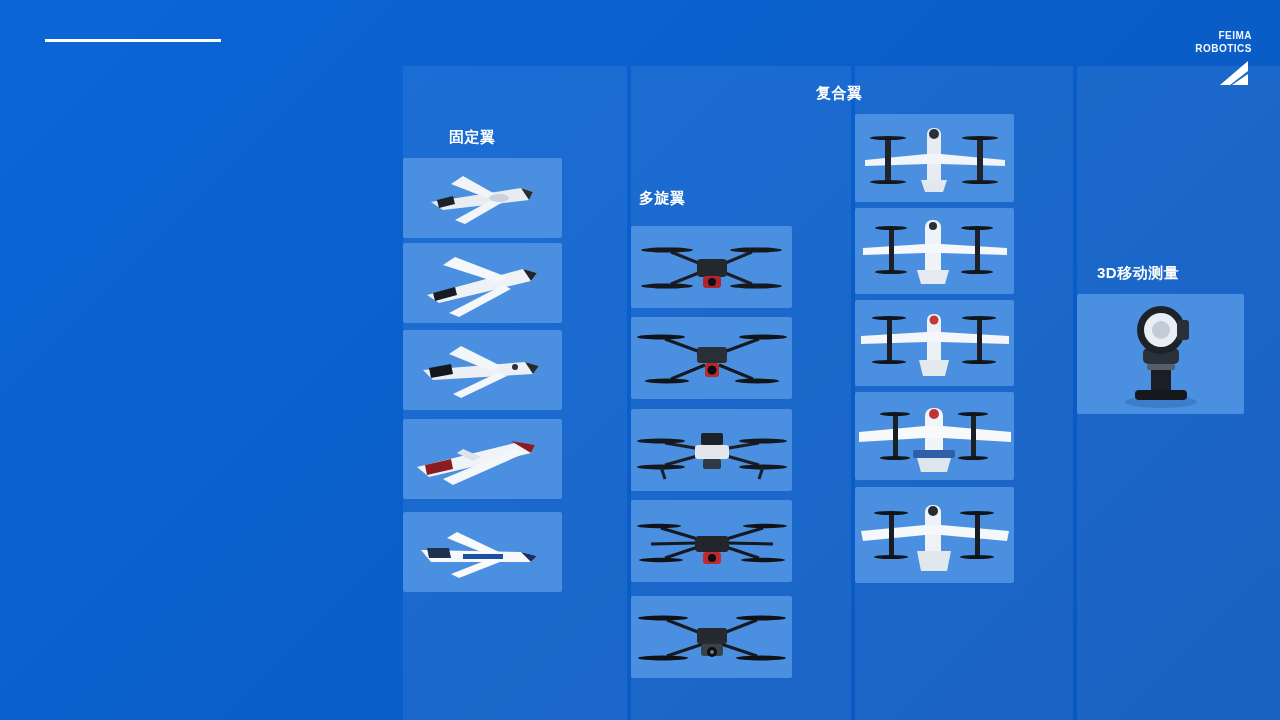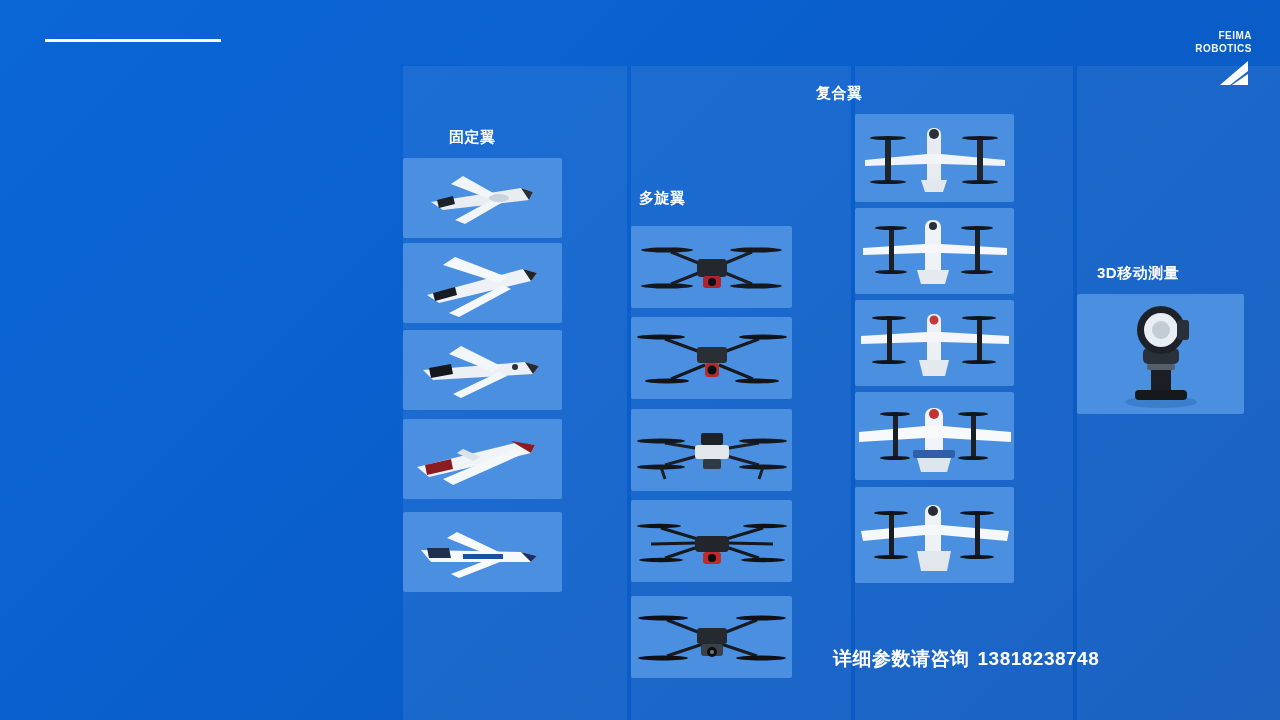--- a/index.html
+++ b/index.html
@@ -420,17 +420,14 @@
         <rect x="66" y="54" width="36" height="16" rx="5" fill="#2b313a"></rect>
         <circle cx="84" cy="36" r="24" fill="#1d2229"></circle>
         <circle cx="84" cy="36" r="17" fill="#e9eef4"></circle>
         <circle cx="84" cy="36" r="9" fill="#c3ccd6"></circle>
         <rect x="100" y="26" width="12" height="20" rx="3" fill="#2a303a"></rect>
         <rect x="70" y="70" width="28" height="6" rx="2" fill="#555f6b"></rect>
       </g>
     </svg>
   </div>
 
-  <div class="contact">
-    <span>详细参数请咨询</span><span class="num">13818238748</span>
-  </div>
 
 </div>
 
 </body></html>

